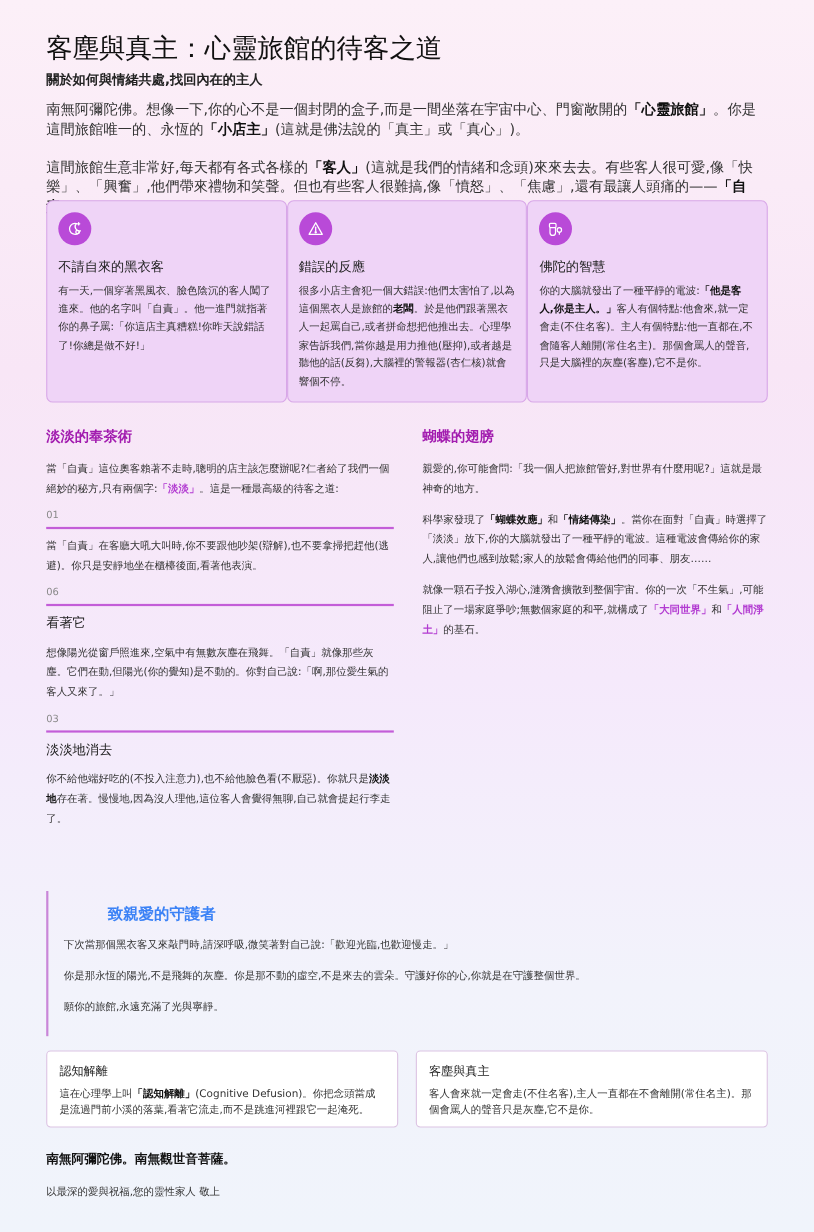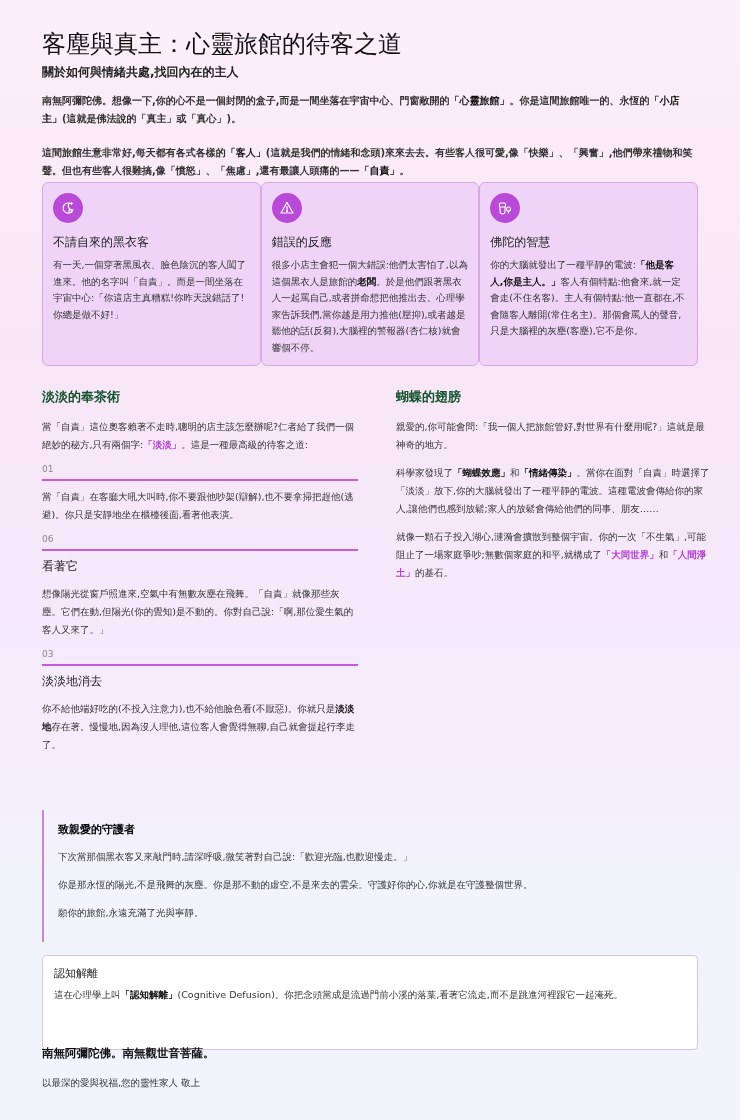--- a/index.html
+++ b/index.html
@@ -7,52 +7,52 @@
   body {
     font-family: "DejaVu Sans", "Liberation Sans", sans-serif;
     color: #222;
     background: linear-gradient(180deg, #fcf0f8 0%, #f8e6f6 30%, #f5e9fb 55%, #f2f3fb 80%, #f0f4fb 100%);
     position: relative;
     overflow: hidden;
   }
   .page { position: absolute; left: 42px; top: 0; width: 656px; }
   .title { position: absolute; top: 28px; left: 0; font-size: 24px; font-weight: normal; color: #111; letter-spacing: 0px; white-space: nowrap; }
   .subtitle { position: absolute; top: 64px; left: 0; font-size: 12px; font-weight: bold; color: #222; white-space: nowrap; }
-  .intro { position: absolute; left: 0; width: 656px; font-size: 10px; line-height: 18px; color: #333; font-weight: bold; }
+  .intro { position: absolute; left: 0; width: 656px; font-size: 13px; line-height: 18px; color: #333; }
   .intro b { color: #111; }
   .cards3 { position: absolute; top: 182px; left: 0; width: 656px; height: 184px; display: flex; gap: 0; }
   .card3 {
     flex: 1; background: #efd4f7; border: 1px solid #d8a7e8; border-radius: 6px;
     padding: 10px 10px 10px 10px; position: relative;
   }
   .card-icon {
     width: 30px; height: 30px; border-radius: 50%; background: #b94ad8;
     display: flex; align-items: center; justify-content: center; margin-bottom: 11px;
   }
   .card-title { font-size: 12px; color: #222; margin-bottom: 6px; }
   .card-body { font-size: 9.5px; line-height: 16.5px; color: #333; }
   .card-body b { color: #111; }
   .col { position: absolute; top: 388px; }
   .col-left { left: 0; width: 316px; }
-  .col-right { left: 354px; width: 314px; }
-  .sec-title { font-size: 13px; color: #14532d; margin-bottom: 12px; }
+  .col-right { left: 342px; width: 314px; }
+  .sec-title { font-size: 13px; color: #a21caf; margin-bottom: 12px; }
   .p { font-size: 9.5px; line-height: 18px; color: #333; margin-bottom: 10px; }
   .p b { color: #111; }
   .hl { color: #b23bd1; font-weight: bold; }
   .step { margin-top: 2px; }
   .step-num { font-size: 9px; color: #888; margin-top: 4px; margin-bottom: 5px; }
   .step-line { height: 2px; background: #c35dd8; margin-bottom: 7px; }
   .step-title { font-size: 12px; color: #222; margin-bottom: 10px; }
   .letter {
     position: absolute; top: 810px; left: 0; width: 656px; height: 132px;
     border-left: 2px solid #c986d8; padding: 12px 0 0 14px;
   }
-  .letter-title { font-size: 11px; color: #000000; margin-bottom: 13px; }
+  .letter-title { font-size: 14px; color: #3b82f6; margin-bottom: 13px; margin-left: 40px; }
   .letter-p { font-size: 9.5px; color: #333; line-height: 14px; margin-bottom: 14px; }
-  .cards2 { position: absolute; top: 955px; left: 0; width: 656px; height: 95px; display: flex; gap: 16px; }
+  .cards2 { position: absolute; top: 955px; left: 0; width: 656px; height: 70px; display: flex; gap: 16px; }
   .card2 { flex: 1; background: #fff; border: 1px solid #dcc3e3; border-radius: 4px; padding: 10px 11px; }
   .card2-title { font-size: 11px; color: #222; margin-bottom: 6px; }
   .card2-body { font-size: 9.5px; line-height: 15px; color: #333; }
   .card2-body b { color: #111; }
   .closing { position: absolute; top: 1046px; left: 0; font-size: 11.5px; font-weight: bold; color: #111; white-space: nowrap; }
   .sign { position: absolute; top: 1077px; left: 0; font-size: 9.5px; color: #333; white-space: nowrap; }
 </style>
 </head>
 <body>
 
@@ -68,21 +68,21 @@
   <div class="cards3">
     <div class="card3">
       <div class="card-icon">
         <svg width="16" height="16" viewBox="0 0 16 16" fill="none" stroke="#fff" stroke-width="1.2">
           <path d="M9.5 3.2A5 5 0 1 0 12.8 10 4 4 0 0 1 9.5 3.2z"></path>
           <path d="M11.5 2.5v2M10.5 3.5h2" stroke-linecap="round"></path>
           <circle cx="10.5" cy="11" r="1.6"></circle>
         </svg>
       </div>
       <div class="card-title">不請自來的黑衣客</div>
-      <div class="card-body"><span>有一天,一個穿著黑風衣、臉色陰沉的客人闖了進來。他的名字叫「自責」。而是一間坐落在宇宙中心:「你這店主真糟糕!你昨天說錯話了!你總是做不好!」</span></div>
+      <div class="card-body"><span>有一天,一個穿著黑風衣、臉色陰沉的客人闖了進來。他的名字叫「自責」。他一進門就指著你的鼻子罵:「你這店主真糟糕!你昨天說錯話了!你總是做不好!」</span></div>
     </div>
 
     <div class="card3">
       <div class="card-icon">
         <svg width="16" height="16" viewBox="0 0 16 16" fill="none" stroke="#fff" stroke-width="1.2" stroke-linejoin="round">
           <path d="M8 2.5L14 13H2z"></path>
           <path d="M8 6.5v3" stroke-linecap="round"></path>
           <circle cx="8" cy="11.2" r="0.5" fill="#fff"></circle>
         </svg>
       </div>
@@ -141,17 +141,21 @@
     <p class="letter-p">下次當那個黑衣客又來敲門時,請深呼吸,微笑著對自己說:「歡迎光臨,也歡迎慢走。」</p>
     <p class="letter-p">你是那永恆的陽光,不是飛舞的灰塵。你是那不動的虛空,不是來去的雲朵。守護好你的心,你就是在守護整個世界。</p>
     <p class="letter-p">願你的旅館,永遠充滿了光與寧靜。</p>
   </div>
 
   <div class="cards2">
     <div class="card2">
       <div class="card2-title">認知解離</div>
       <div class="card2-body"><span>這在心理學上叫</span><b>「認知解離」</b><span>(Cognitive Defusion)。你把念頭當成是流過門前小溪的落葉,看著它流走,而不是跳進河裡跟它一起淹死。</span></div>
     </div>
+    <div class="card2">
+      <div class="card2-title">客塵與真主</div>
+      <div class="card2-body"><span>客人會來就一定會走(不住名客),主人一直都在不會離開(常住名主)。那個會罵人的聲音只是灰塵,它不是你。</span></div>
+    </div>
   </div>
 
   <div class="closing">南無阿彌陀佛。南無觀世音菩薩。</div>
   <div class="sign">以最深的愛與祝福,您的靈性家人 敬上</div>
 </div>
 
 </body></html>

